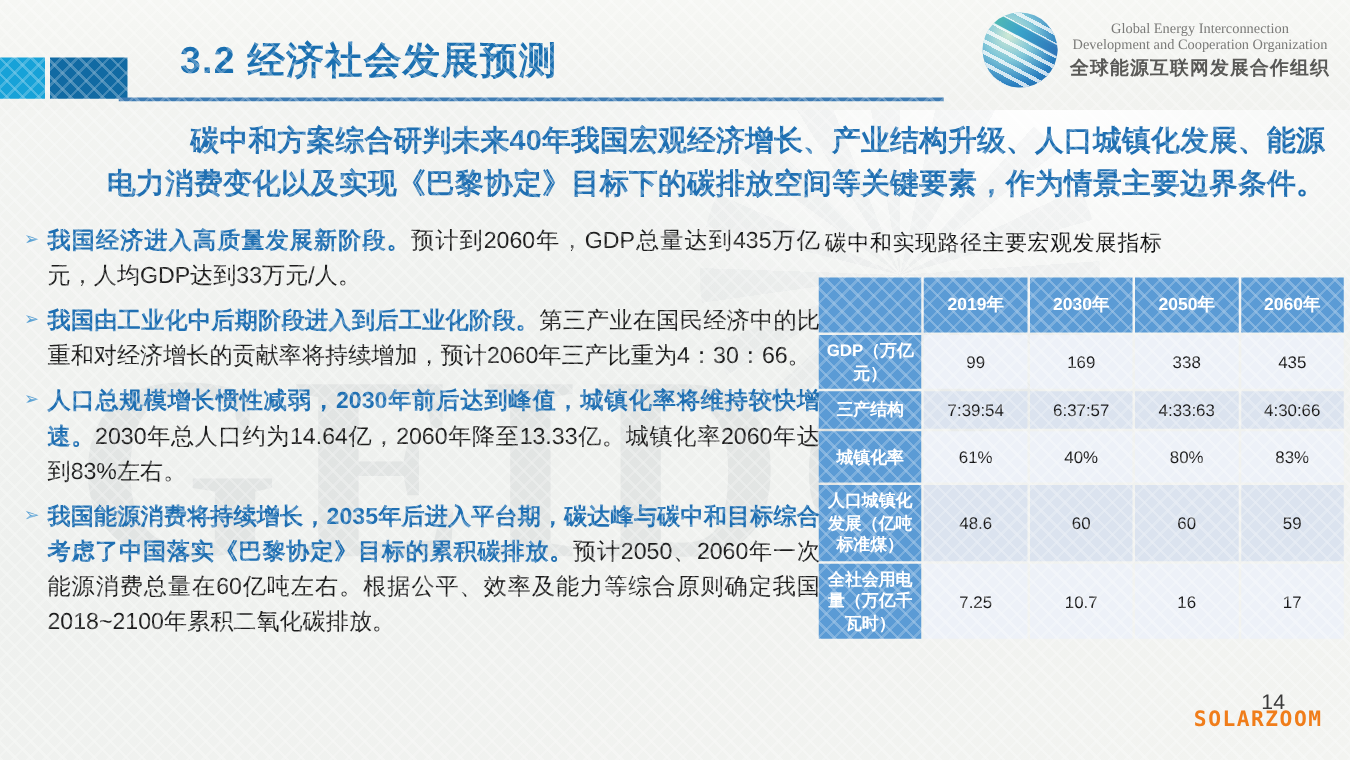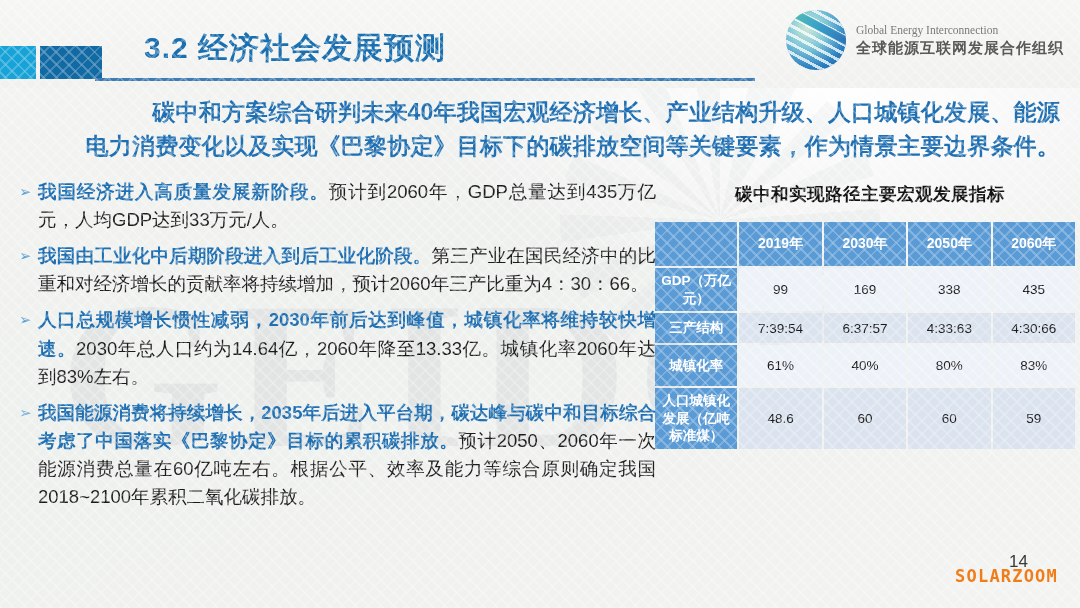--- a/index.html
+++ b/index.html
@@ -150,20 +150,21 @@
     background: linear-gradient(90deg, #5cc9a0, #34a0c9, #2d6fb6);
     transform: rotate(28deg);
     opacity: .95;
   }
   .logo-text { line-height: 1.16; }
   .logo-en {
     font-family: "Liberation Serif", "DejaVu Serif", serif;
     font-size: 11.5px;
     color: #7a7a78;
     white-space: nowrap;
+    text-align: center;
   }
   .logo-cn {
     font-size: 15px;
     font-weight: bold;
     color: #595957;
     letter-spacing: 1px;
     margin-top: 2px;
     white-space: nowrap;
   }
 
@@ -212,23 +213,22 @@
   .hl {
     color: #1f6fb2;
     font-weight: bold;
   }
 
   
   .table-title {
     position: absolute;
     left: 660px; top: 182px;
     width: 420px;
-    text-align: center;
     font-size: 17.5px;
-    font-weight: bold;
+    font-weight: normal;
     color: #111;
     z-index: 5;
     letter-spacing: .5px;
   }
 
   .tbl {
     position: absolute;
     left: 653px; top: 220px;
     width: 424px;
     border-collapse: separate;
@@ -294,20 +294,21 @@
   <div class="header-band"></div>
   <div class="tab-light"></div>
   <div class="tab-dark"></div>
   <div class="title-text">3.2 经济社会发展预测</div>
   <div class="title-rule"></div>
 
   <div class="logo-wrap">
     <div class="logo-globe"></div>
     <div class="logo-text">
       <div class="logo-en">Global Energy Interconnection</div>
+      <div class="logo-en">Development and Cooperation Organization</div>
       <div class="logo-cn">全球能源互联网发展合作组织</div>
     </div>
   </div>
 
   <div class="lead">
     <div>碳中和方案综合研判未来40年我国宏观经济增长、产业结构升级、人口城镇化发展、能源</div>
     <div>电力消费变化以及实现《巴黎协定》目标下的碳排放空间等关键要素，作为情景主要边界条件。</div>
   </div>
 
   <div class="bullets">
@@ -372,19 +373,26 @@
       </tr>
 
       <tr>
         <td class="rowhead" style="height:46px">人口城镇化发展（亿吨标准煤）</td>
         <td class="cell-a">48.6</td>
         <td class="cell-a">60</td>
         <td class="cell-a">60</td>
         <td class="cell-a">59</td>
       </tr>
 
+      <tr>
+        <td class="rowhead" style="height:46px">全社会用电量（万亿千瓦时）</td>
+        <td class="cell-b">7.25</td>
+        <td class="cell-b">10.7</td>
+        <td class="cell-b">16</td>
+        <td class="cell-b">17</td>
+      </tr>
     </tbody>
   </table>
 
   <div class="page-num">14</div>
   <div class="brand-mark">SOLARZOOM</div>
 
 </div>
 
 </body></html>

